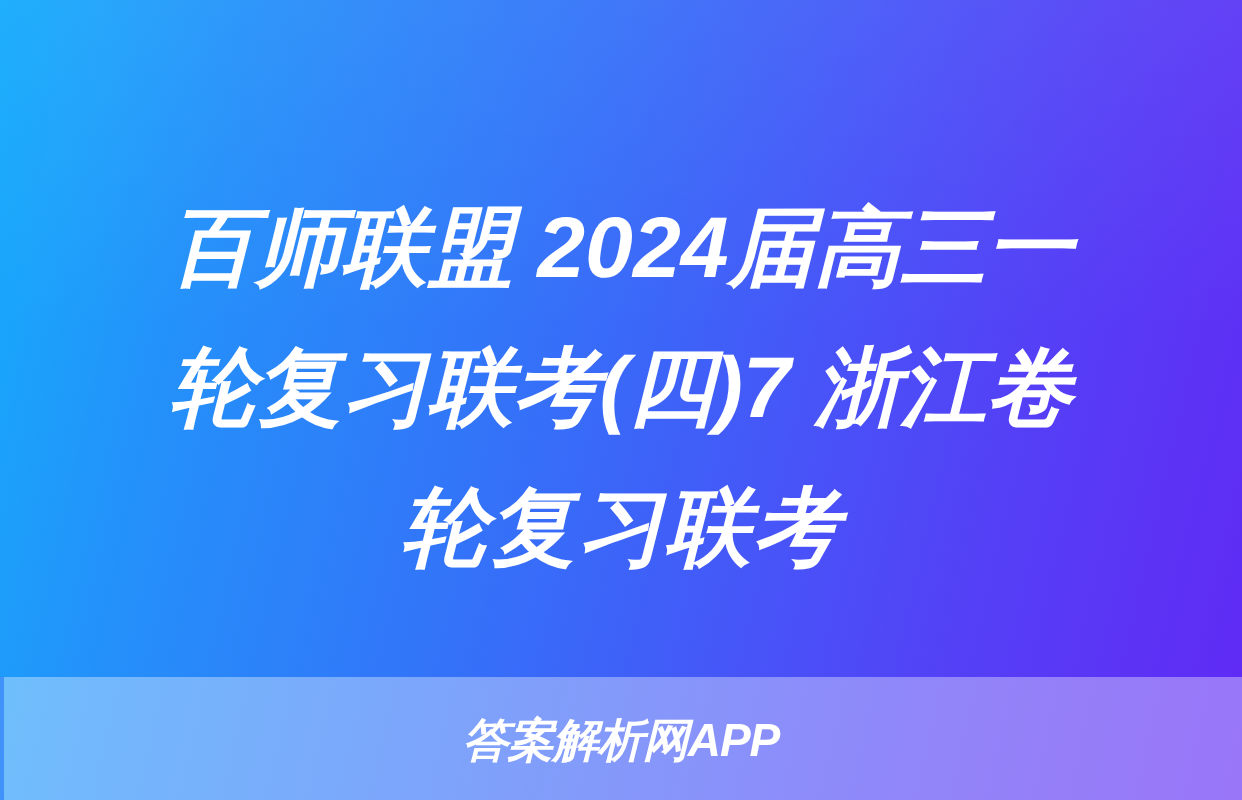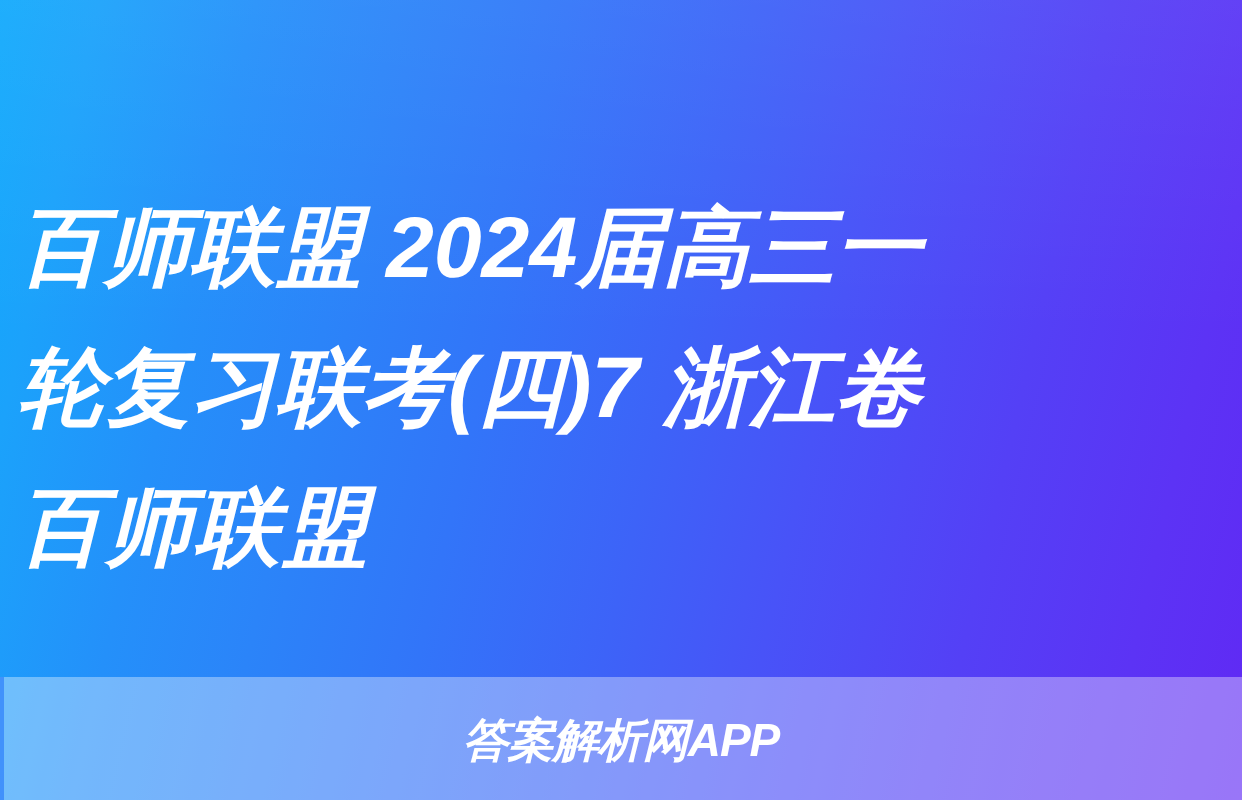--- a/index.html
+++ b/index.html
@@ -39,20 +39,21 @@
     inset: 0;
     background: linear-gradient(180deg, rgba(255,255,255,0.055) 0%, rgba(255,255,255,0.0) 42%, rgba(0,0,0,0.0) 100%);
     pointer-events: none;
   }
 
   .title-block {
     position: absolute;
     left: 0;
     right: 0;
     top: 178px;
+    text-align: center;
     padding: 0 18px;
     box-sizing: border-box;
     z-index: 3;
   }
 
   .title-line {
     display: block;
     color: #ffffff;
     font-family: "Liberation Sans", "DejaVu Sans", sans-serif;
     font-weight: 700;
@@ -106,20 +107,20 @@
   }
 </style>
 </head>
 <body>
 
 <div class="poster">
 
   <div class="title-block">
     <span class="title-line l1">百师联盟 2024届高三一</span>
     <span class="title-line l2">轮复习联考(四)7 浙江卷</span>
-    <span class="title-line l3">百师联盟</span>
+    <span class="title-line l3">轮复习联考</span>
   </div>
 
   <div class="watermark-band">
     <span class="watermark-text">答案解析网APP</span>
   </div>
 
 </div>
 
 </body></html>

